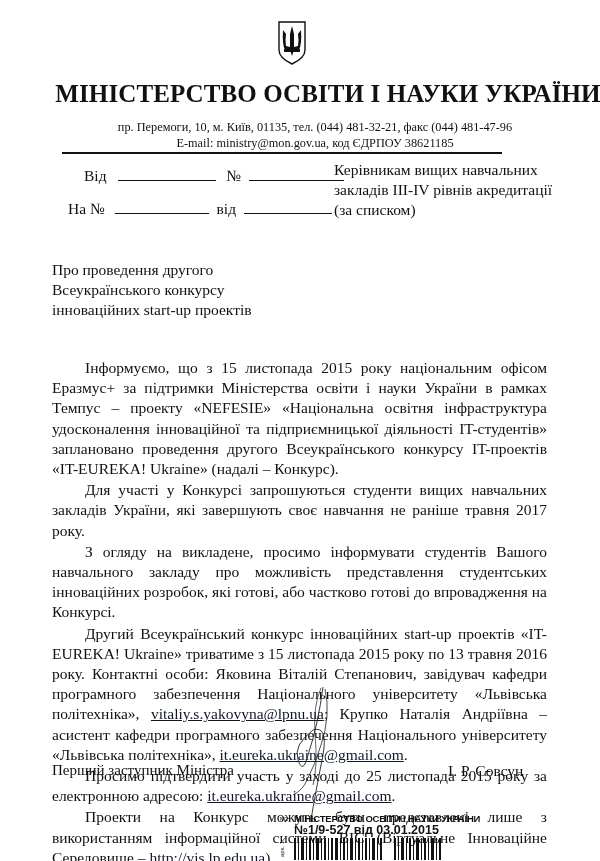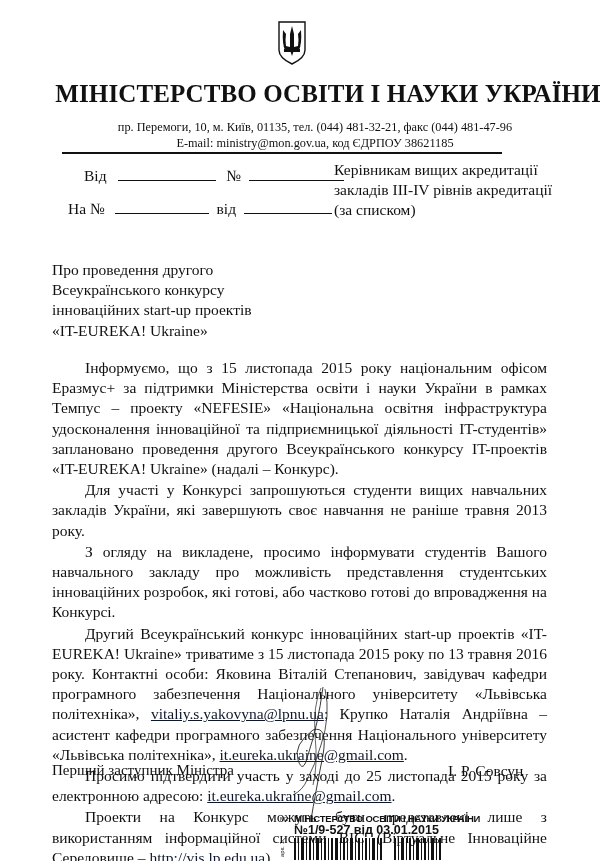--- a/index.html
+++ b/index.html
@@ -55,35 +55,34 @@
   <span class="line" style="width:95px;margin-left:4px"></span>
 </div>
 <div class="abs reg reg2">
   <span>На №</span>
   <span class="line" style="width:94px;margin-left:6px"></span>
   <span style="margin-left:4px">від</span>
   <span class="line" style="width:88px;margin-left:4px"></span>
 </div>
 
 <div class="abs recipient">
-  <div>Керівникам вищих акредитації</div>
+  <div>Керівникам вищих навчальних</div>
   <div>закладів III-IV рівнів акредитації</div>
   <div>(за списком)</div>
 </div>
 
 <div class="abs subject">
   <div>Про проведення другого</div>
   <div>Всеукраїнського конкурсу</div>
   <div>інноваційних start-up проектів</div>
-  <div>«IT-EUREKA! Ukraine»</div>
 </div>
 
 <div class="abs body-text">
   <p>Інформуємо, що з 15 листопада 2015 року національним офісом Еразмус+ за підтримки Міністерства освіти і науки України в рамках Темпус – проекту «NEFESIE» «Національна освітня інфраструктура удосконалення інноваційної та підприємницької діяльності IT-студентів» заплановано проведення другого Всеукраїнського конкурсу IT-проектів «IT-EUREKA! Ukraine» (надалі – Конкурс).</p>
-  <p>Для участі у Конкурсі запрошуються студенти вищих навчальних закладів України, які завершують своє навчання не раніше травня 2013 року.</p>
+  <p>Для участі у Конкурсі запрошуються студенти вищих навчальних закладів України, які завершують своє навчання не раніше травня 2017 року.</p>
   <p>З огляду на викладене, просимо інформувати студентів Вашого навчального закладу про можливість представлення студентських інноваційних розробок, які готові, або частково готові до впровадження на Конкурсі.</p>
   <p><span>Другий Всеукраїнський конкурс інноваційних start-up проектів «IT-EUREKA! Ukraine» триватиме з 15 листопада 2015 року по 13 травня 2016 року. Контактні особи: Яковина Віталій Степанович, завідувач кафедри програмного забезпечення Національного університету «Львівська політехніка», </span><a>vitaliy.s.yakovyna@lpnu.ua</a><span>; Крупко Наталія Андріївна – асистент кафедри програмного забезпечення Національного університету «Львівська політехніка», </span><a>it.eureka.ukraine@gmail.com</a><span>.</span></p>
   <p><span>Просимо підтвердити участь у заході до 25 листопада 2015 року за електронною адресою: </span><a>it.eureka.ukraine@gmail.com</a><span>.</span></p>
   <p><span>Проекти на Конкурс можуть бути представлені лише з використанням інформаційної системи ВІС (Віртуальне Інноваційне Середовище – </span><a>http://vis.lp.edu.ua</a><span>).</span></p>
 </div>
 
 <svg class="abs signature" viewBox="0 0 90 140">
   <path d="M60 2 Q55 40 45 70 Q40 90 35 75 Q30 60 50 45 Q65 40 60 70 Q52 110 48 135" fill="none" stroke="#222" stroke-width="0.9"></path>
   <path d="M62 4 Q68 30 58 60 Q52 80 44 95 Q40 105 30 110" fill="none" stroke="#222" stroke-width="0.8"></path>
   <path d="M58 3 Q50 20 52 50 Q55 80 50 100" fill="none" stroke="#222" stroke-width="0.7"></path>

